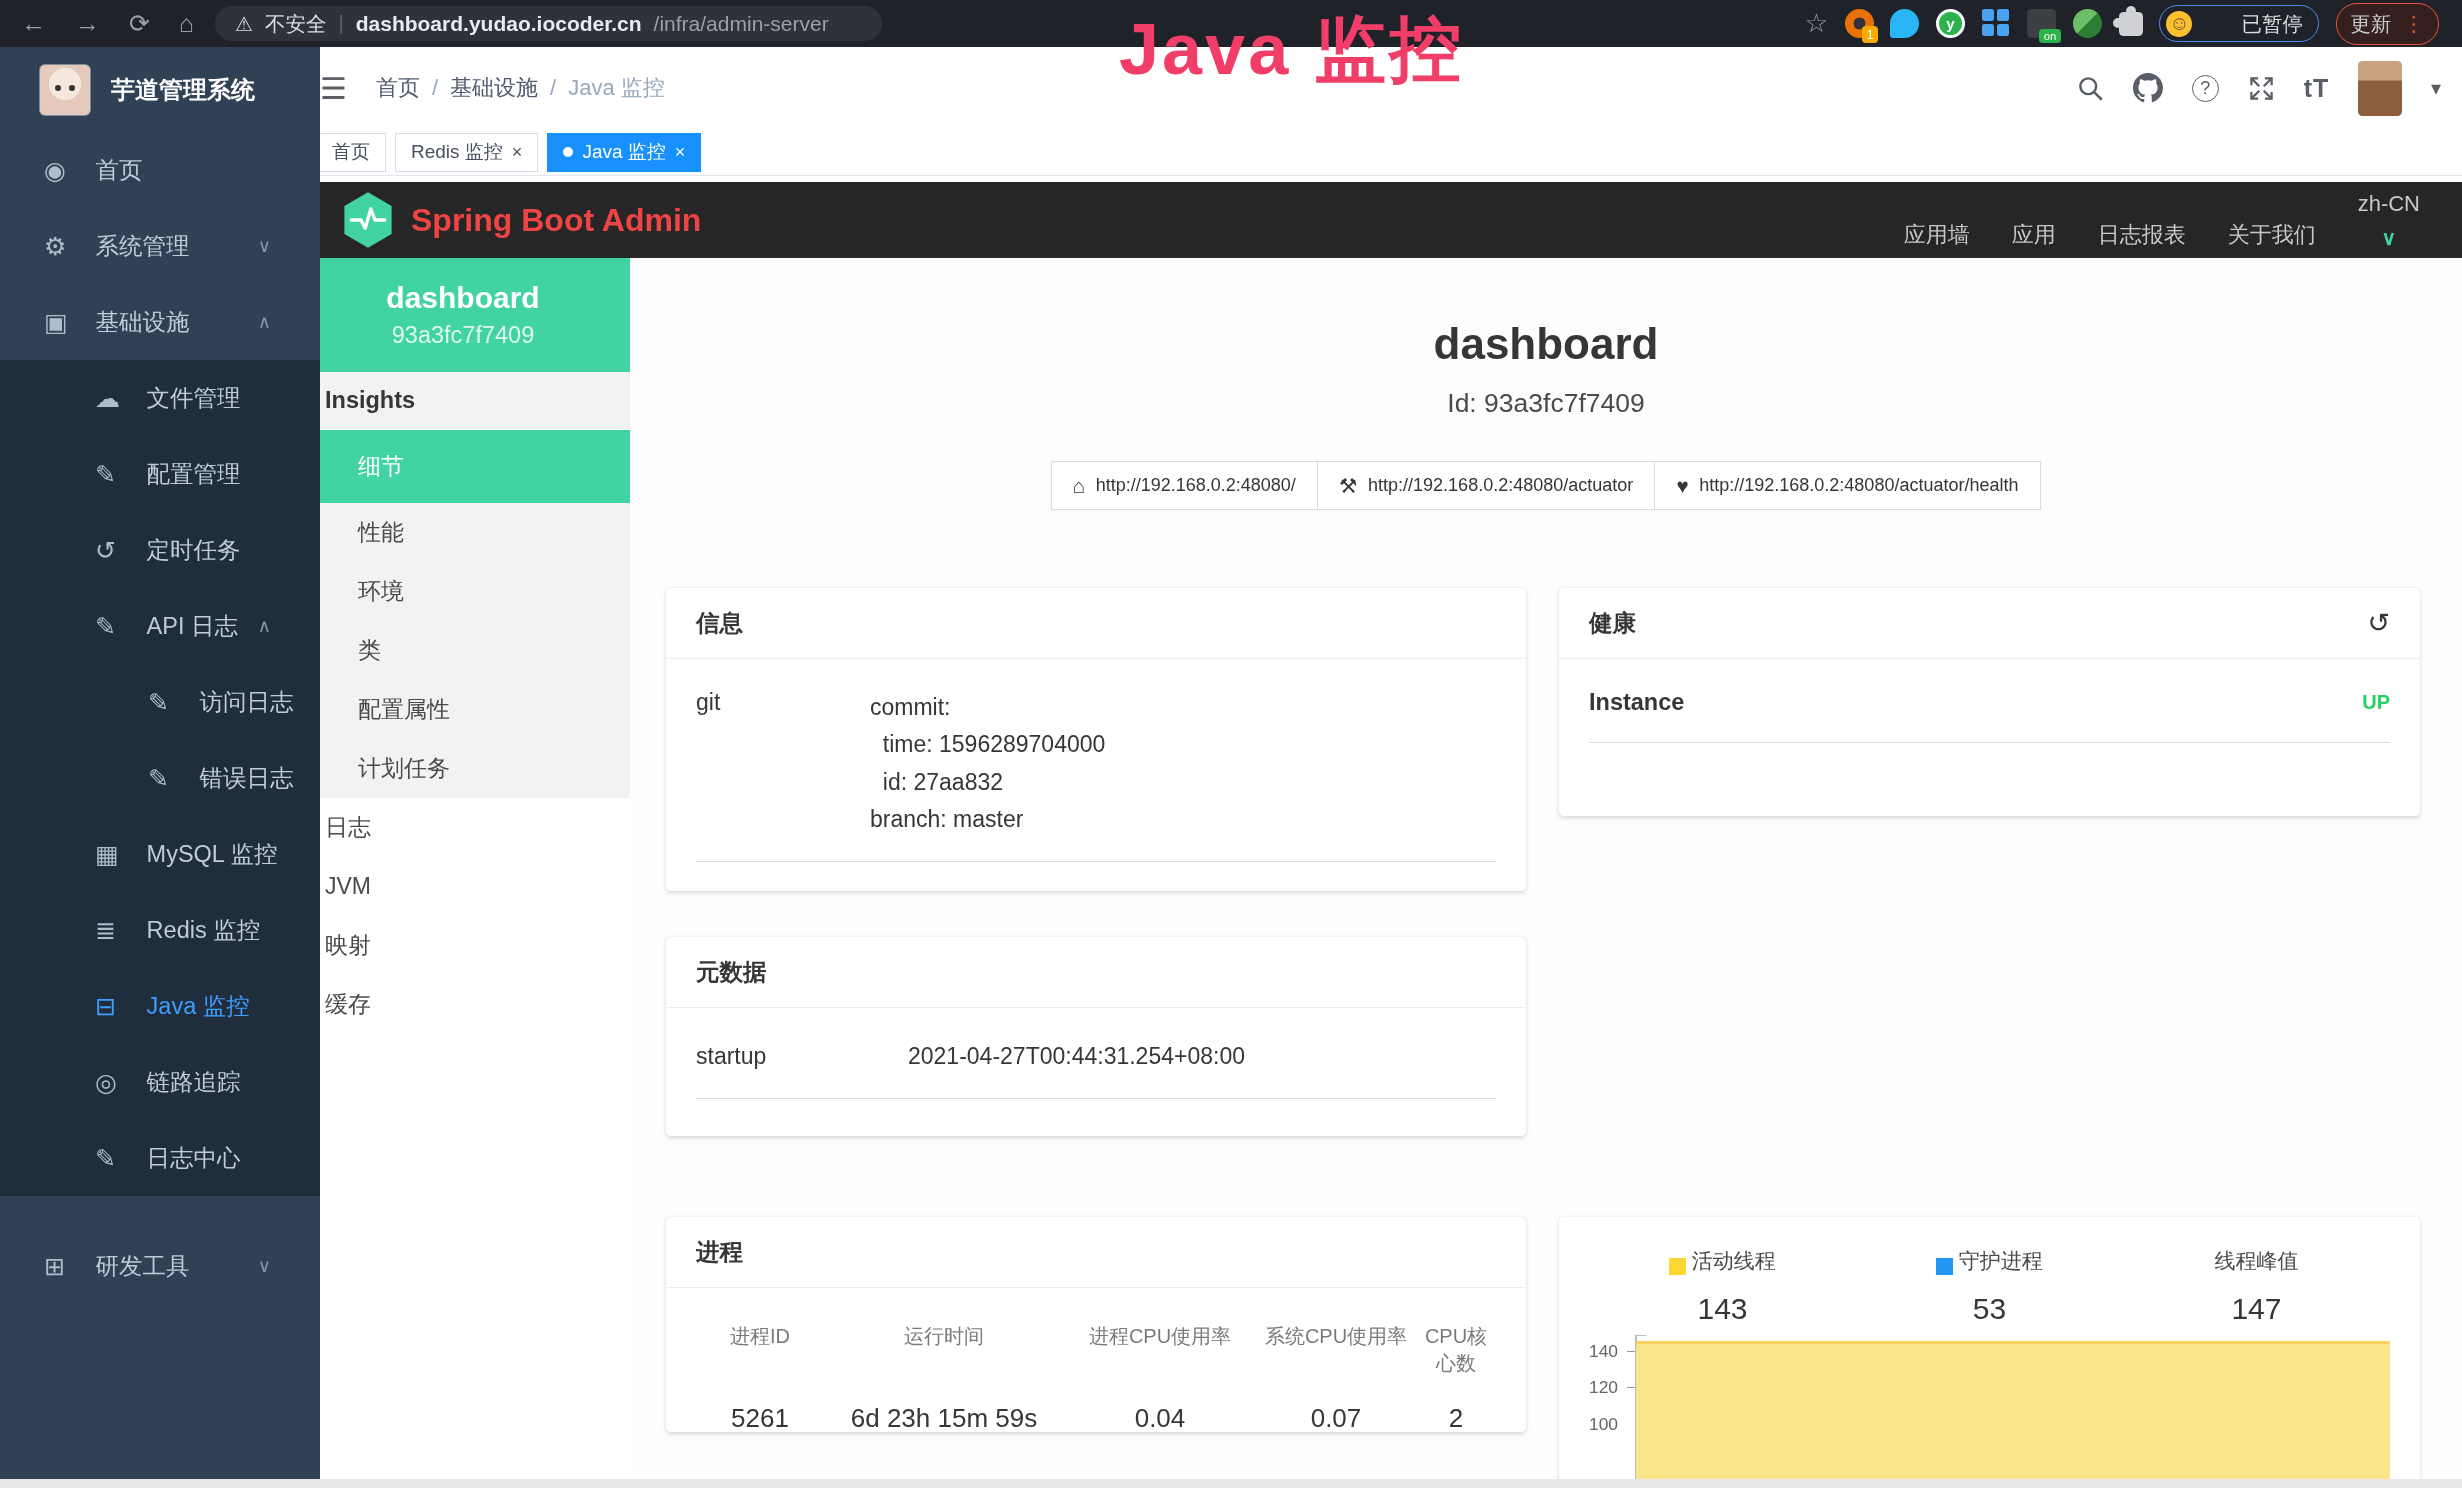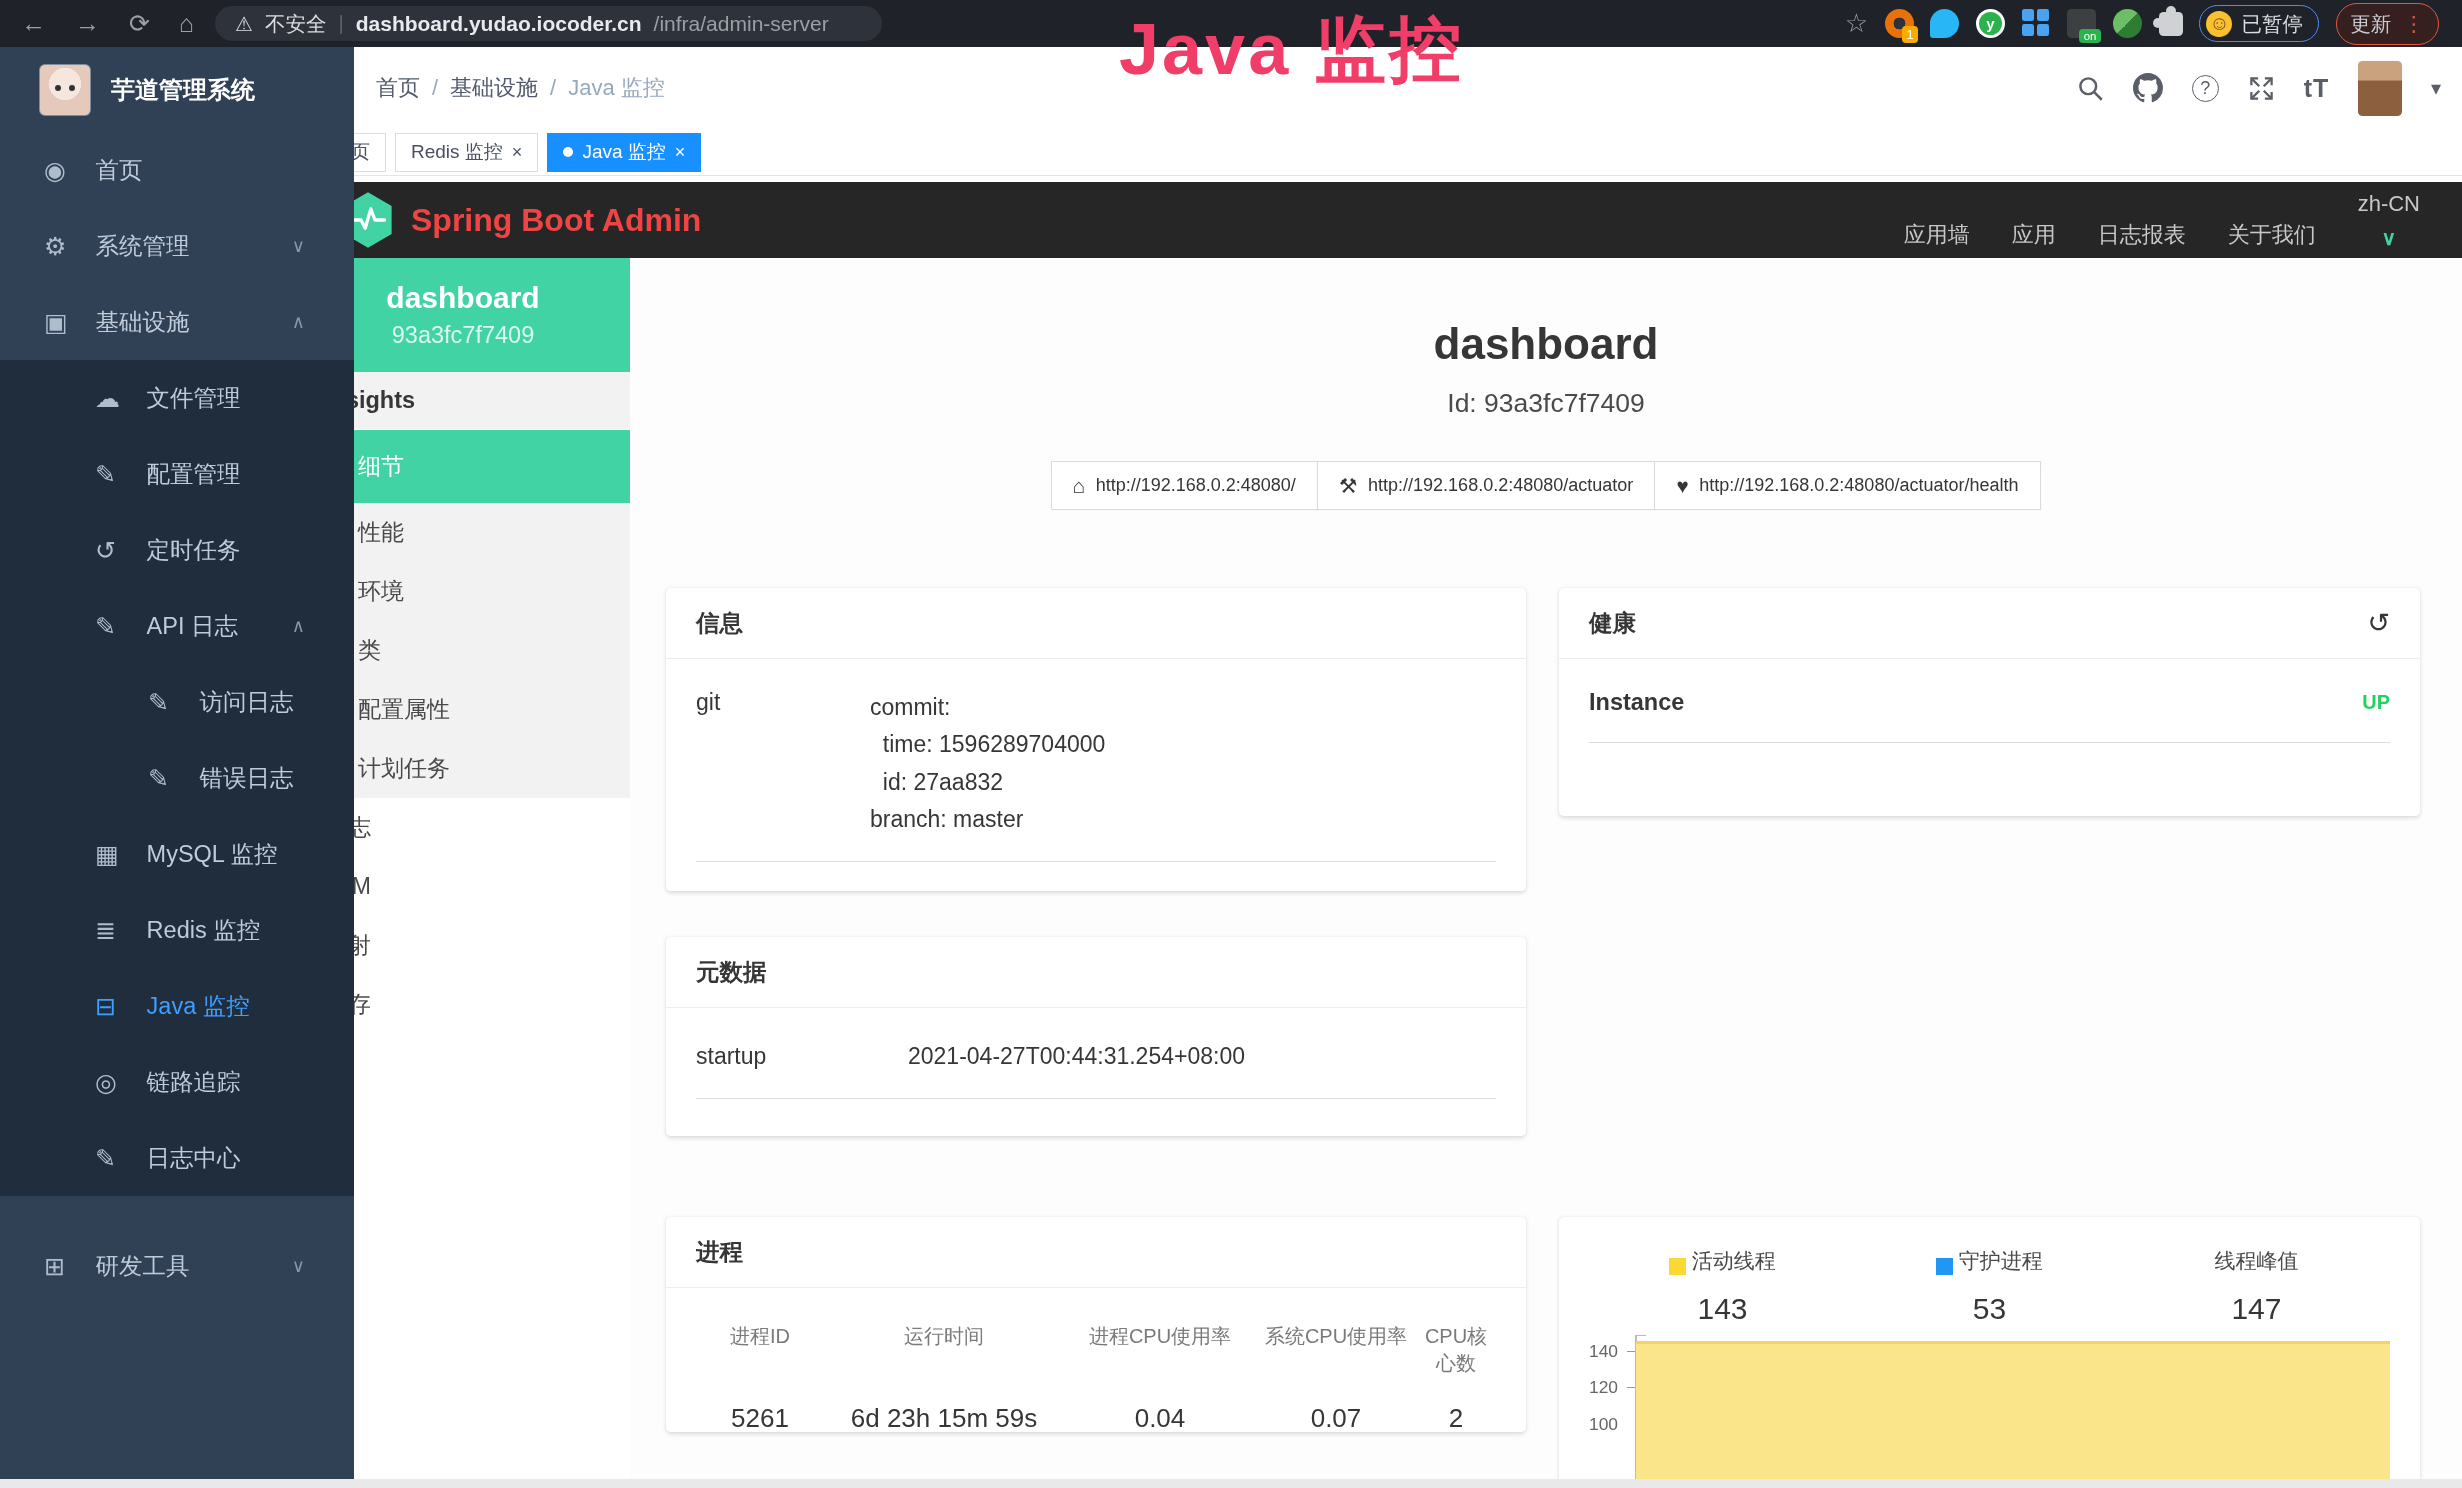--- a/index.html
+++ b/index.html
@@ -27,27 +27,27 @@
   .ext.grid{background:transparent;display:grid;grid-template-columns:12px 12px;grid-template-rows:12px 12px;gap:3px;}
   .ext.grid i{background:#4aa3f0;border-radius:2.3px;}
   .ext.onb{background:#3c4043;border-radius:4.6px;}
   .ext.onb .badge{background:#2bb24c;font-size:11.4px;}
   .ext.leaf{background:linear-gradient(135deg,#6dbf67 0 50%,#2e7d32 50% 100%);border-radius:50%;}
   .ext.puzzle{background:#cfd1d4;border-radius:4.6px;width:24px;height:24px;}
   .ext.puzzle::before{content:"";position:absolute;top:-6px;left:6.8px;width:10px;height:10px;border-radius:50%;background:#cfd1d4;}
   .ext.puzzle::after{content:"";position:absolute;left:-6px;top:6.8px;width:10px;height:10px;border-radius:50%;background:#cfd1d4;}
   .pausedpill{display:flex;align-items:center;gap:9px;border:1.5px solid #4d8df2;border-radius:21px;padding:3.8px 15px 3.8px 6px;}
   .pausedpill .face{width:26px;height:26px;border-radius:50%;background:#fbc02d;color:#6d4c41;font-size:20px;display:flex;align-items:center;justify-content:center;}
-  .pausedpill .lab{color:#dadce0;font-size:20.5px;}
+  .pausedpill .lab{color:#dadce0;font-size:20.5px;margin-left:40px;}
   .updatepill{display:flex;align-items:center;gap:12px;border:1.5px solid #e2563c;background:#35201f;border-radius:21px;padding:6px 13.7px;}
   .updatepill .lab{color:#c9cdd1;font-size:20.5px;}
   .updatepill .dots{color:#e2563c;font-size:21px;}
 
   
-  .sidebar{position:absolute;left:0;top:47px;width:354px;bottom:0;background:#304156;z-index:10;}
+  .sidebar{position:absolute;left:0;top:47px;width:320px;bottom:0;background:#304156;z-index:10;}
   .logo-row{height:85px;display:flex;align-items:center;padding-left:39px;}
   .logo-img{width:52px;height:52px;border-radius:6px;background:
      radial-gradient(circle at 50% 38%,#f6e7de 0 40%,#e5c9ba 41% 100%);
      border:0.8px solid #7c8da0;position:relative;}
   .logo-img::before{content:"";position:absolute;left:15px;top:20px;width:6px;height:6px;border-radius:50%;background:#333;}
   .logo-img::after{content:"";position:absolute;right:15px;top:20px;width:6px;height:6px;border-radius:50%;background:#333;}
   .app-title{color:#fff;font-size:24px;font-weight:bold;margin-left:20px;}
   .m-item{height:76px;display:flex;align-items:center;padding-left:44px;color:#bfcbd9;font-size:23.5px;cursor:pointer;}
   .m-item .mi{width:41px;font-size:25px;color:#aebccb;flex:0 0 auto;}
   .m-item .ml{margin-left:10.6px;}

